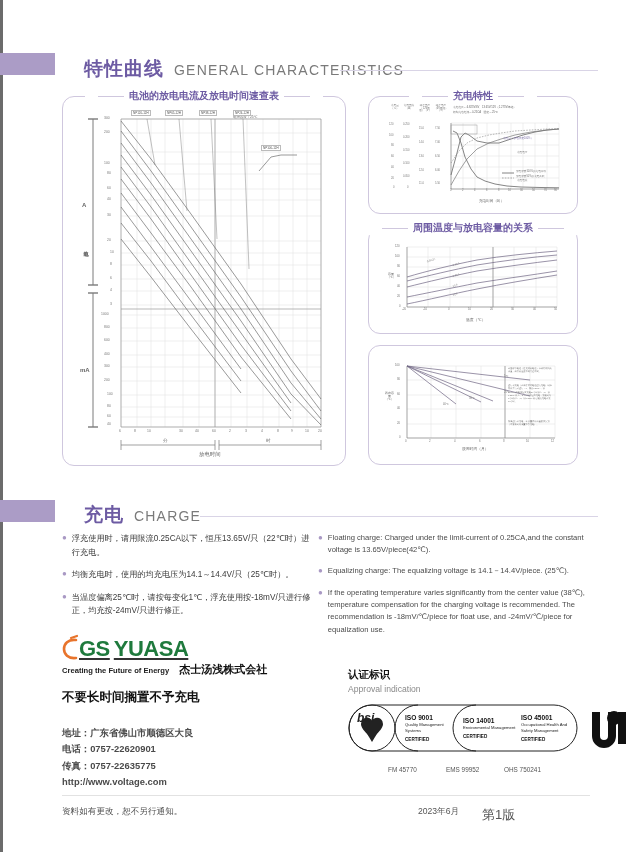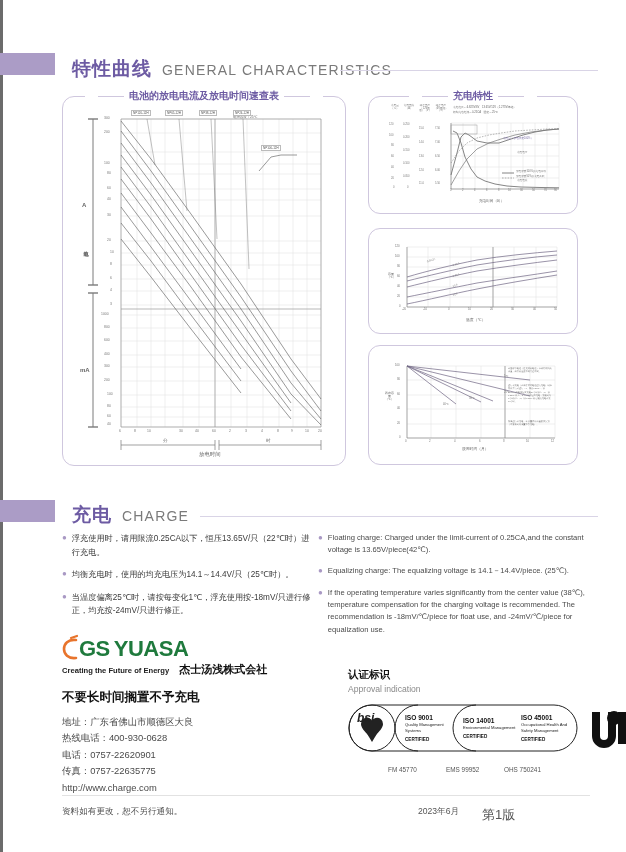--- a/index.html
+++ b/index.html
@@ -10,21 +10,21 @@
     color:#333;
     overflow:hidden;
     position:relative;
   }
   .page{position:relative;width:626px;height:852px;box-sizing:border-box;}
   .edge-left{position:absolute;left:0;top:0;width:3px;height:852px;background:#6b6b6b;}
   .accent-block{position:absolute;left:0;top:53px;width:55px;height:22px;background:#ab9cc6;}
 
   
   .sec-head{position:absolute;display:flex;align-items:baseline;}
-  .sec-cn{font-size:19px;color:#6d5ba3;font-weight:bold;letter-spacing:1px;}
+  .sec-cn{font-size:19px;color:#6d5ba3;font-weight:bold;letter-spacing:1px;margin-left:12px;}
   .sec-en{font-size:14px;color:#7a7a7a;margin-left:10px;letter-spacing:1.2px;}
   .sec-rule{position:absolute;height:1px;background:#d9d4e6;}
 
   
   .frame{position:absolute;border:1px solid #cfc7de;border-radius:12px;background:#fff;}
   .frame-title{
     position:absolute;top:-8px;left:50%;transform:translateX(-50%);
     background:#fff;padding:0 8px;font-size:10px;color:#6d5ba3;font-weight:bold;white-space:nowrap;
   }
   .frame-title .dash{display:inline-block;width:26px;height:1px;background:#cfc7de;vertical-align:middle;margin:0 5px;}
@@ -39,27 +39,27 @@
 
   
   .bullet-list{position:absolute;}
   .bullet{display:flex;margin-bottom:9px;}
   .bullet .dot{color:#a999c4;font-size:8px;line-height:1.6;margin-right:5px;flex:0 0 auto;}
   .bullet .txt{font-size:8.2px;line-height:1.65;color:#3b3b3b;}
   .bullet.en .txt{font-size:7.6px;line-height:1.6;color:#4a4a4a;}
 
   
   .logo-wrap{position:absolute;}
-  .brand{display:flex;align-items:center;}
+  .brand{display:flex;align-items:center;text-decoration:underline;}
   .brand-text{font-size:22px;font-weight:bold;color:#1f7a3d;letter-spacing:-.5px;font-family:"Liberation Sans",sans-serif;}
   .brand-text .gs{color:#1f7a3d;}
   .tagline{font-size:7.6px;color:#222;font-weight:bold;margin-top:2px;}
   .tagline-jp{font-size:11px;color:#111;font-weight:bold;margin-left:10px;}
   .company{font-size:12.5px;color:#111;font-weight:bold;margin-top:12px;}
-  .addr{font-size:9.4px;color:#4a4a4a;line-height:1.75;margin-top:8px;}
+  .addr{font-size:9.4px;color:#4a4a4a;line-height:1.75;margin-top:19px;font-weight:bold;}
 
   .cert-title{font-size:10.5px;color:#111;font-weight:bold;}
   .cert-sub{font-size:8.6px;color:#8a8a8a;margin-top:2px;}
   .cert-row{position:absolute;display:flex;align-items:center;}
   .bsi-group{position:relative;display:flex;align-items:center;}
   .iso-cell{position:relative;width:62px;height:46px;display:flex;flex-direction:column;justify-content:center;padding-left:7px;box-sizing:border-box;}
   .iso-name{font-size:6.6px;font-weight:bold;color:#111;}
   .iso-desc{font-size:4.2px;color:#222;line-height:1.45;margin-top:1px;}
   .iso-cert{font-size:4.6px;color:#111;margin-top:3px;font-weight:bold;}
   .cert-nums{position:absolute;display:flex;font-size:6.4px;color:#555;}
@@ -338,20 +338,23 @@
       <line x1="133" y1="76" x2="145" y2="76" stroke="#666" stroke-width="0.8"></line>
       <line x1="133" y1="81" x2="145" y2="81" stroke="#888" stroke-width="0.7" stroke-dasharray="1.6,1.2"></line>
     </svg>
     <div class="tick-lbl" style="left:147px;top:74px;font-size:2.6px;">放电深度100%的充电曲线</div>
     <div class="tick-lbl" style="left:147px;top:79px;font-size:2.6px;">放电深度50%的充电曲线</div>
 
     <div class="ax-title" style="left:110px;top:102px;font-size:3.6px;">充电时间（时）</div>
   </div>
 
   <div class="frame" style="left:368px;top:228px;width:208px;height:104px;">
+    <div class="frame-title">
+      <span class="dash"></span><span>周围温度与放电容量的关系</span><span class="dash"></span>
+    </div>
 
     <div class="tick-lbl" style="left:18px;top:44px;font-size:3px;width:8px;white-space:normal;text-align:center;">容量（％）</div>
 
     <div class="plot" style="left:38px;top:18px;width:150px;height:60px;">
       <svg width="150" height="60" viewBox="0 0 150 60">
         <g stroke="#dcdcdc" stroke-width="0.5">
           <line x1="0" y1="0" x2="150" y2="0"></line>
           <line x1="0" y1="10" x2="150" y2="10"></line>
           <line x1="0" y1="20" x2="150" y2="20"></line>
           <line x1="0" y1="30" x2="150" y2="30"></line>
@@ -516,24 +519,23 @@
       </svg>
       <span class="brand-text"><span class="gs">GS</span><span class="gs" style="margin-left:4px;">YUASA</span></span>
     </div>
     <div style="display:flex;align-items:baseline;">
       <span class="tagline">Creating the Future of Energy</span>
       <span class="tagline-jp">杰士汤浅株式会社</span>
     </div>
     <div class="company">不要长时间搁置不予充电</div>
     <div class="addr">
       <div>地址：广东省佛山市顺德区大良</div>
-      <div>热线电话：400-930-0628</div>
       <div>电话：0757-22620901</div>
       <div>传真：0757-22635775</div>
-      <div>http://www.charge.com</div>
+      <div>http://www.voltage.com</div>
     </div>
   </div>
 
   <div style="position:absolute;left:348px;top:668px;">
     <div class="cert-title">认证标识</div>
     <div class="cert-sub">Approval indication</div>
   </div>
 
   <div class="cert-row" style="left:348px;top:704px;">
     <div class="bsi-group">

